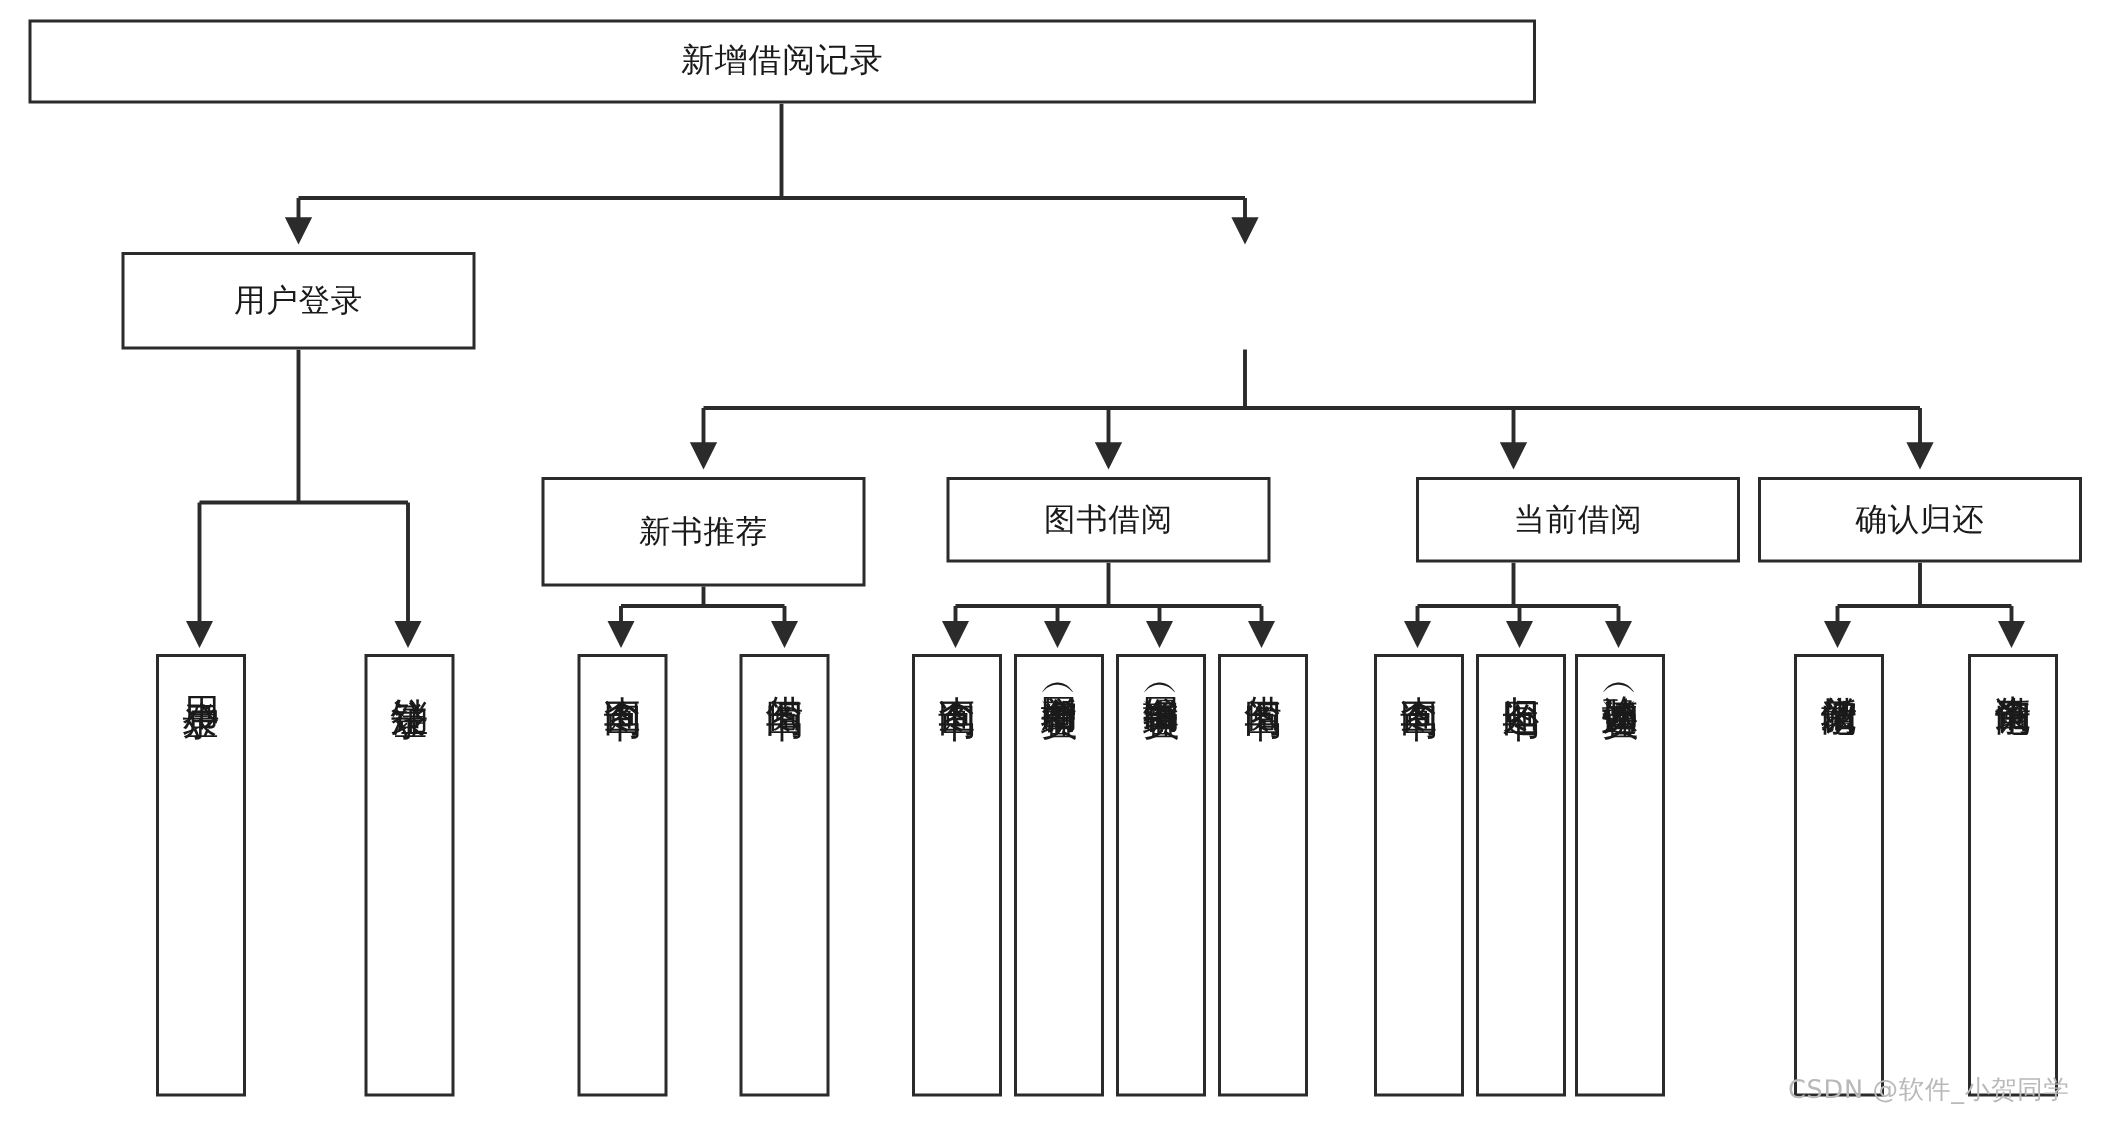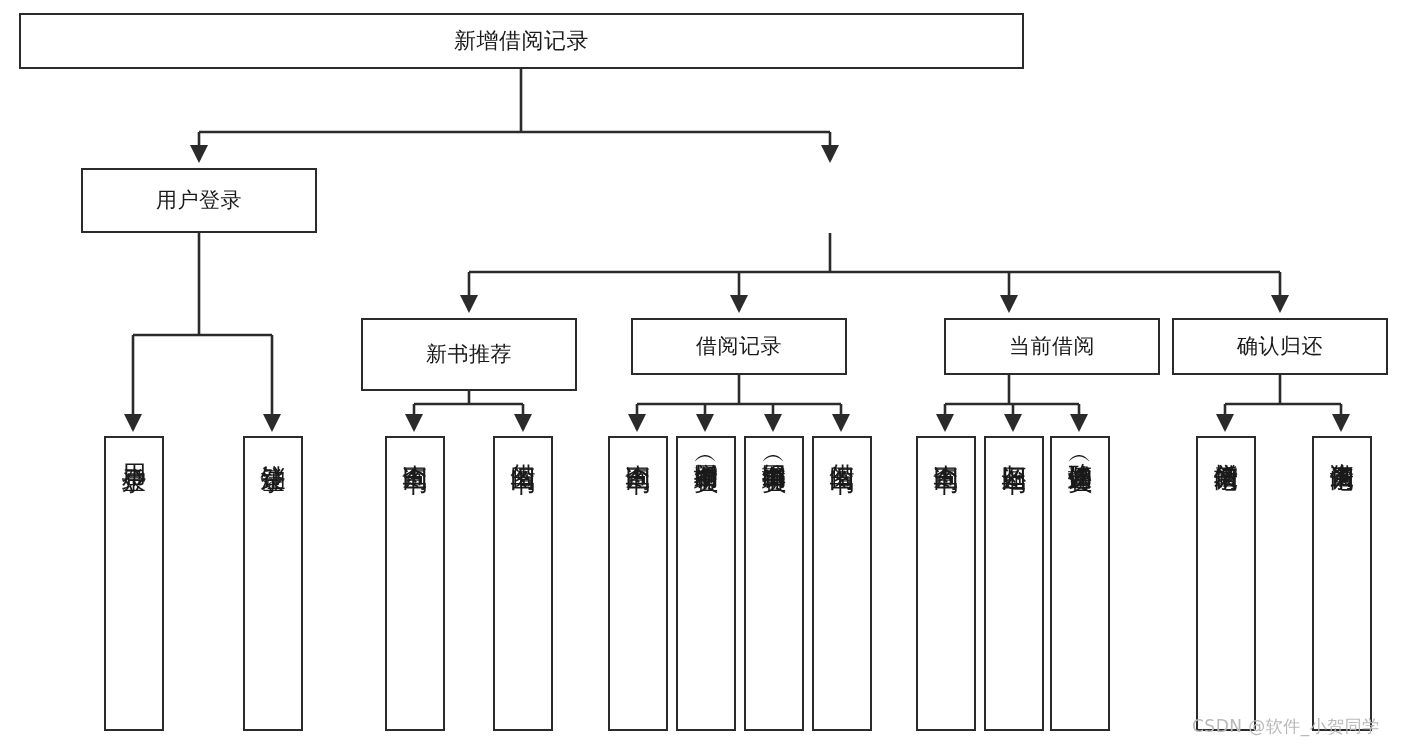--- a/index.html
+++ b/index.html
@@ -137,21 +137,21 @@
   </div>
 
   <div class="node horiz" style="left:81px; top:168px; width:236px; height:65px;">
     <span class="label">用户登录</span>
   </div>
 
   <div class="node horiz" style="left:361px; top:318px; width:216px; height:73px;">
     <span class="label">新书推荐</span>
   </div>
   <div class="node horiz" style="left:631px; top:318px; width:216px; height:57px;">
-    <span class="label">借阅记录</span>
+    <span class="label">图书借阅</span>
   </div>
   <div class="node horiz" style="left:901px; top:318px; width:216px; height:57px;margin-left:43px;">
     <span class="label">当前借阅</span>
   </div>
   <div class="node horiz" style="left:1172px; top:318px; width:216px; height:57px;">
     <span class="label">确认归还</span>
   </div>
 
   <div class="node vert" style="left:104px; top:436px; width:60px; height:295px;">
     <span class="label">用户登录</span>

